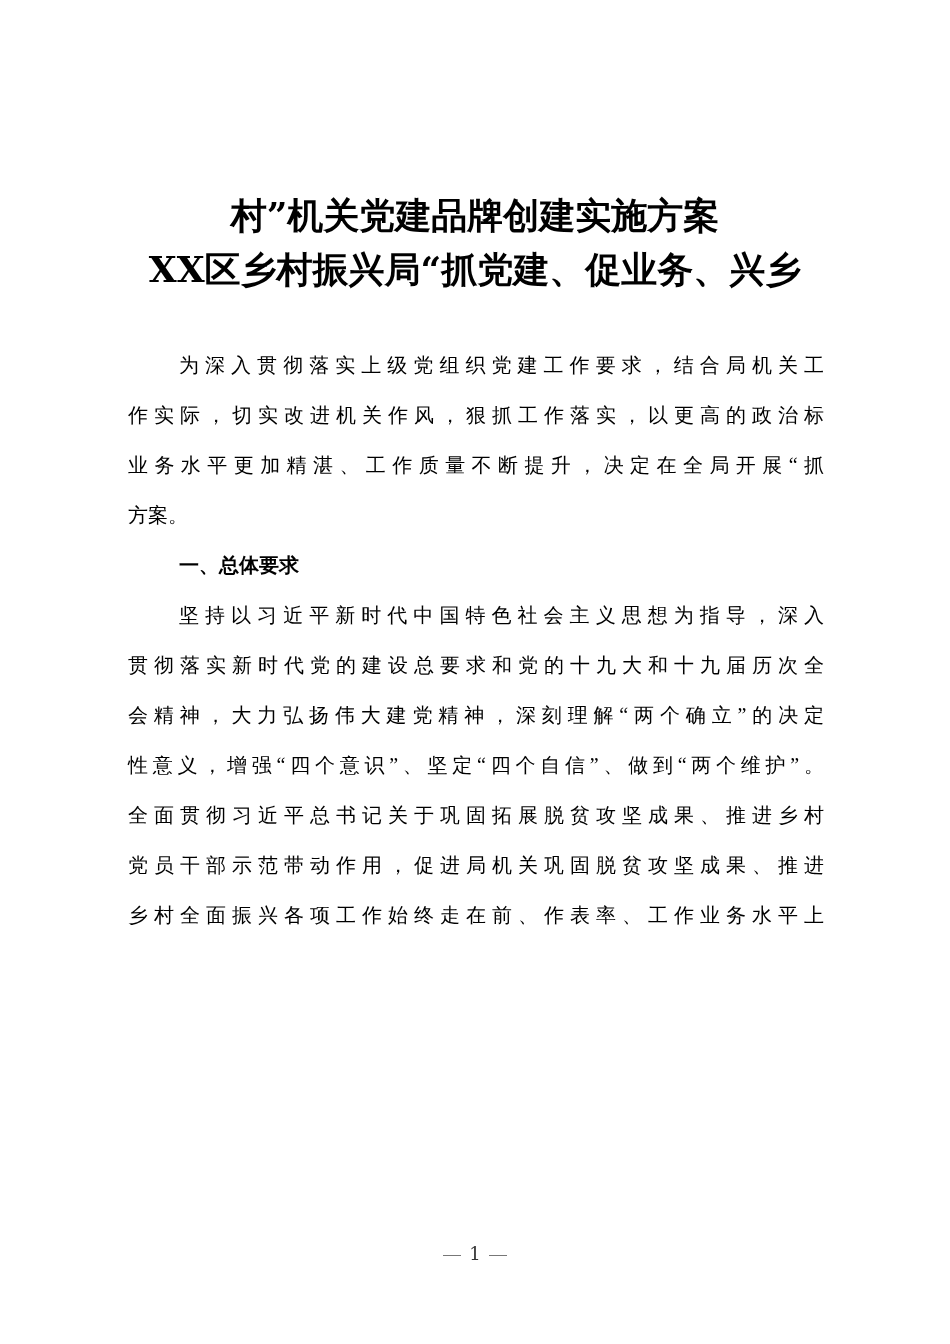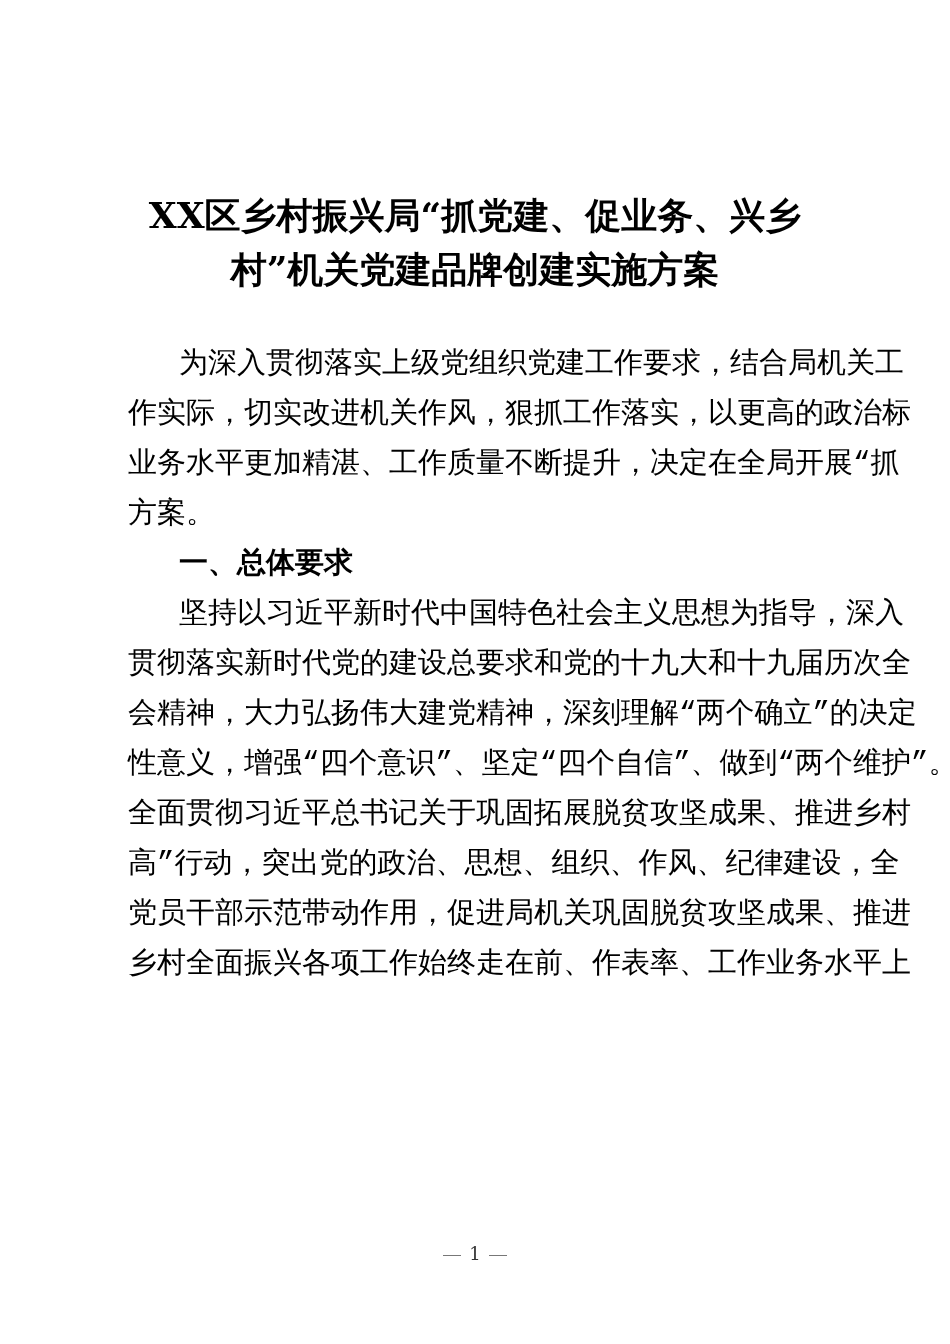--- a/index.html
+++ b/index.html
@@ -33,22 +33,22 @@
       line-height: 54px;
       letter-spacing: 0px;
       margin: 0;
     }
     .title-line { display: block; white-space: nowrap; }
     .body {
       position: absolute;
       left: 128px;
       width: 696px;
       top: 340px;
-      font-family: Liberation Mono, monospace;
-      font-size: 29px;
+      font-family: Liberation Serif, serif;
+      font-size: 20px;
       line-height: 50px;
     }
     .line {
       display: block;
       white-space: nowrap;
       height: 50px;
       text-align: justify;
       text-align-last: justify;
     }
     .line.last {
@@ -79,41 +79,40 @@
       vertical-align: middle;
       margin: 0 8px;
     }
   </style>
 </head>
 <body>
 
 <div class="page">
 
   <h1 class="title">
+    <span class="title-line">村”机关党建品牌创建实施方案</span>
     <span class="title-line">XX区乡村振兴局“抓党建、促业务、兴乡</span>
-    <span class="title-line">村”机关党建品牌创建实施方案</span>
   </h1>
 
   <div class="body">
     <div>
       <span class="line indent">为深入贯彻落实上级党组织党建工作要求，结合局机关工</span>
       <span class="line">作实际，切实改进机关作风，狠抓工作落实，以更高的政治标</span>
       <span class="line">业务水平更加精湛、工作质量不断提升，决定在全局开展“抓</span>
       <span class="line last">方案。</span>
     </div>
 
     <span class="line indent heading">一、总体要求</span>
 
     <div>
       <span class="line indent">坚持以习近平新时代中国特色社会主义思想为指导，深入</span>
       <span class="line">贯彻落实新时代党的建设总要求和党的十九大和十九届历次全</span>
       <span class="line">会精神，大力弘扬伟大建党精神，深刻理解“两个确立”的决定</span>
       <span class="line">性意义，增强“四个意识”、坚定“四个自信”、做到“两个维护”。</span>
       <span class="line">全面贯彻习近平总书记关于巩固拓展脱贫攻坚成果、推进乡村</span>
-      <span class="line">高”行动，突出党的政治、思想、组织、作风、纪律建设，全</span>
       <span class="line">党员干部示范带动作用，促进局机关巩固脱贫攻坚成果、推进</span>
       <span class="line">乡村全面振兴各项工作始终走在前、作表率、工作业务水平上</span>
     </div>
   </div>
 
   <div class="footer">
     <span class="dash"></span><span>1</span><span class="dash"></span>
   </div>
 
 </div>

